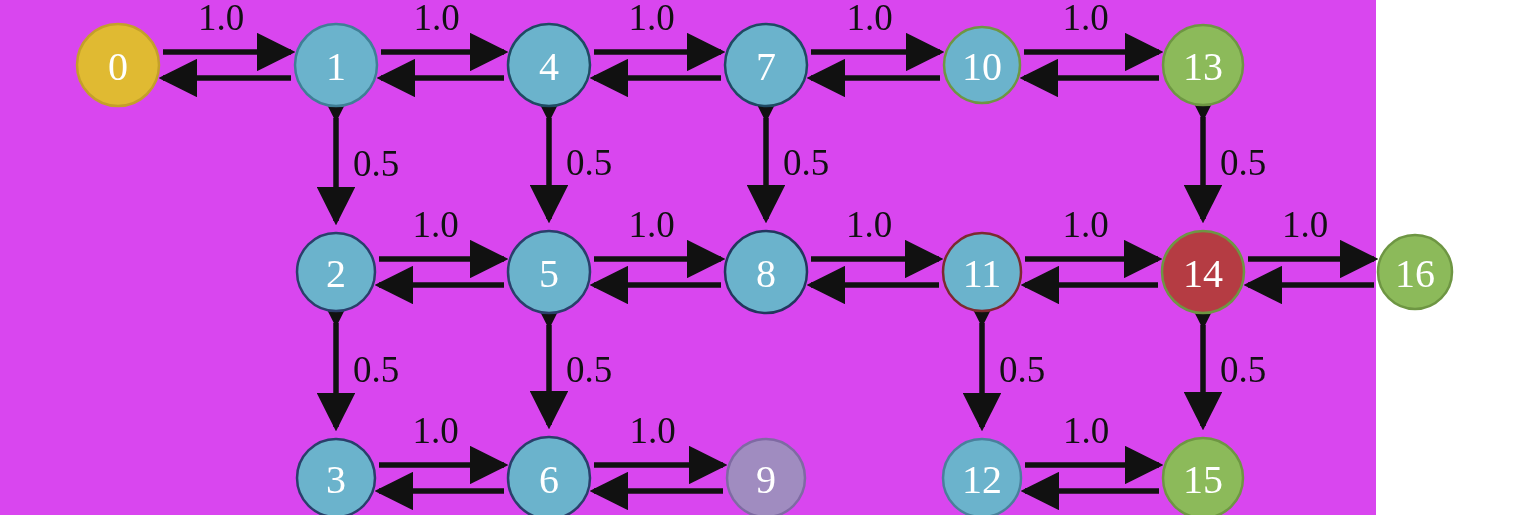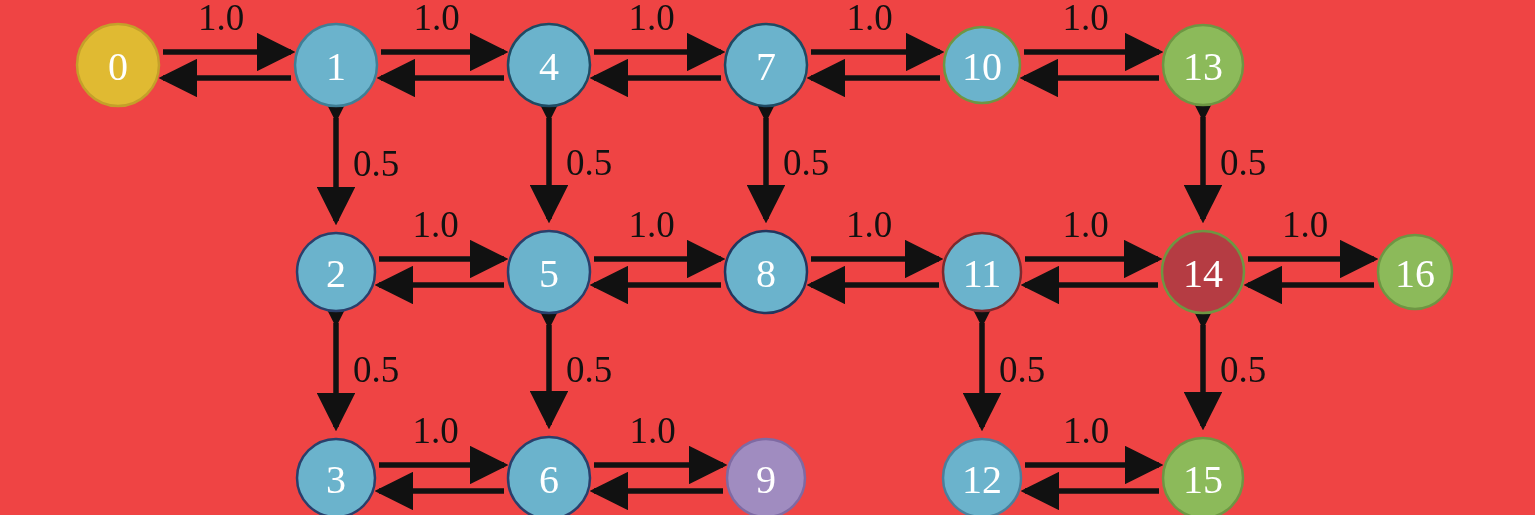--- a/index.html
+++ b/index.html
@@ -1,17 +1,17 @@
 <!DOCTYPE html>
 <html><head>
 <meta charset="utf-8">
 <style>
   html,body{margin:0;padding:0;background:#ffffff;}
   body{width:1535px;height:515px;overflow:hidden;font-family:"Liberation Serif",serif;}
-  #stage{position:relative;width:1535px;height:515px;background:#ef4444;}
+  #stage{position:relative;width:1376px;height:515px;background:#d946ef;}
   #graph{position:absolute;left:0;top:0;width:1535px;height:515px;}
   .node-label{font-family:"Liberation Serif",serif;fill:#ffffff;text-anchor:middle;dominant-baseline:central;font-size:40px;}
   .edge-label{font-family:"Liberation Serif",serif;fill:#111111;text-anchor:middle;dominant-baseline:central;font-size:37px;}
   .edge-line{stroke:#111111;stroke-width:5.5;fill:none;}
 </style>
 </head>
 <body>
 
 <div id="stage">
   <svg id="graph" viewBox="0 0 1535 515">

